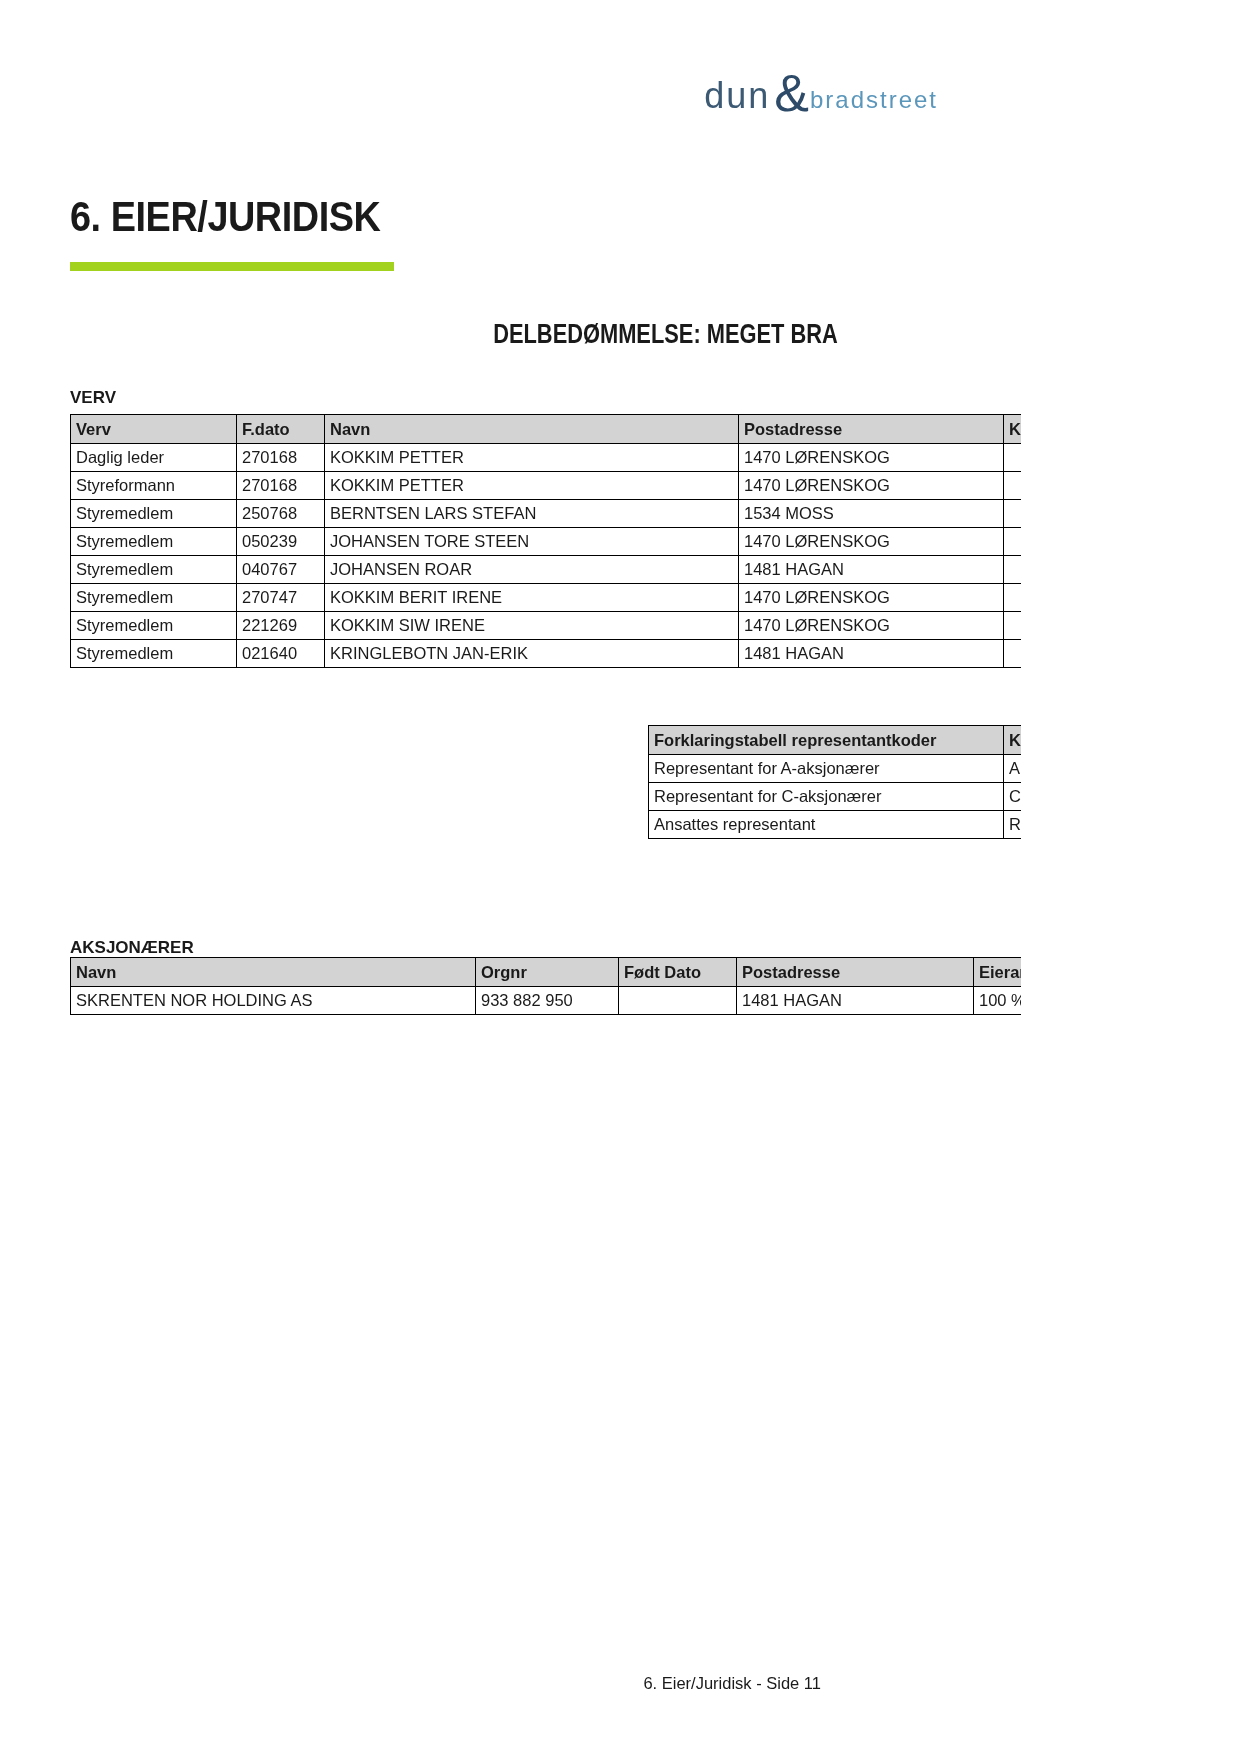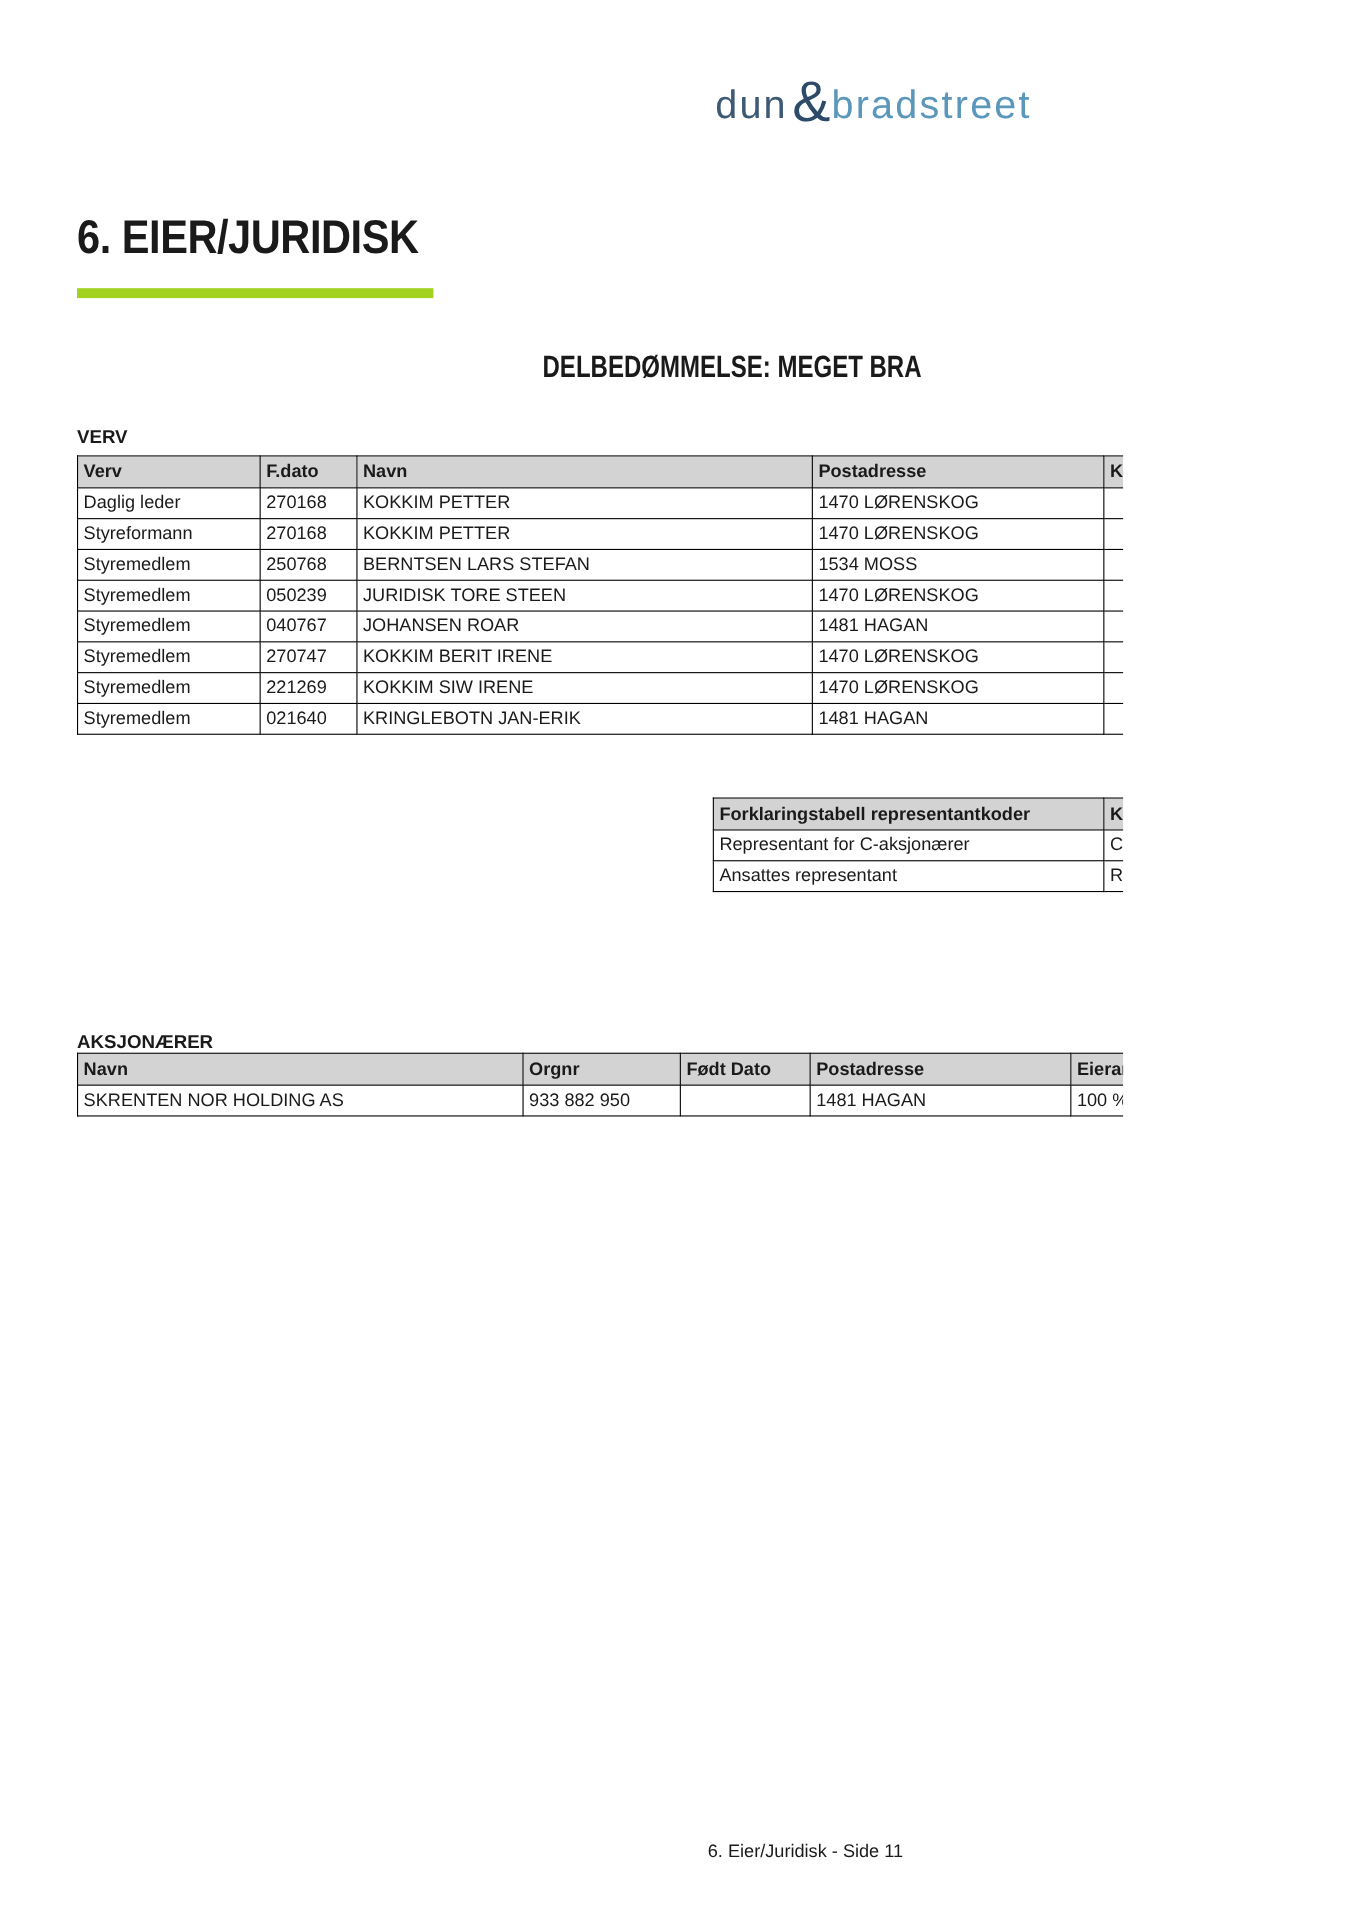--- a/index.html
+++ b/index.html
@@ -30,21 +30,21 @@
   }
   .logo-amp {
     font-size: 52px;
     line-height: 1;
     margin: 0 1px 0 4px;
     position: relative;
     top: 3px;
     color: var(--logo-amp, #2d4a68);
   }
   .logo-brad {
-    font-size: 36px;
+    font-size: 24px;
     letter-spacing: 2px;
     color: var(--logo-light, #5b96bb);
   }
 
   
   .title {
     position: absolute;
     left: 70px;
     top: 192px;
     font-size: 43px;
@@ -182,21 +182,21 @@
       <tr>
         <td>Styremedlem</td>
         <td>250768</td>
         <td>BERNTSEN LARS STEFAN</td>
         <td>1534 MOSS</td>
         <td></td>
       </tr>
       <tr>
         <td>Styremedlem</td>
         <td>050239</td>
-        <td>JURIDISK TORE STEEN</td>
+        <td>JOHANSEN TORE STEEN</td>
         <td>1470 LØRENSKOG</td>
         <td></td>
       </tr>
       <tr>
         <td>Styremedlem</td>
         <td>040767</td>
         <td>JOHANSEN ROAR</td>
         <td>1481 HAGAN</td>
         <td></td>
       </tr>
@@ -229,20 +229,24 @@
       <col style="width:355px">
         <col style="width:55px">
     </colgroup>
     <thead>
       <tr>
         <th>Forklaringstabell representantkoder</th>
         <th>Kode</th>
       </tr>
     </thead>
     <tbody>
+      <tr>
+        <td>Representant for A-aksjonærer</td>
+        <td>A</td>
+      </tr>
       <tr>
         <td>Representant for C-aksjonærer</td>
         <td>C</td>
       </tr>
       <tr>
         <td>Ansattes representant</td>
         <td>R</td>
       </tr>
     </tbody>
   </table>

